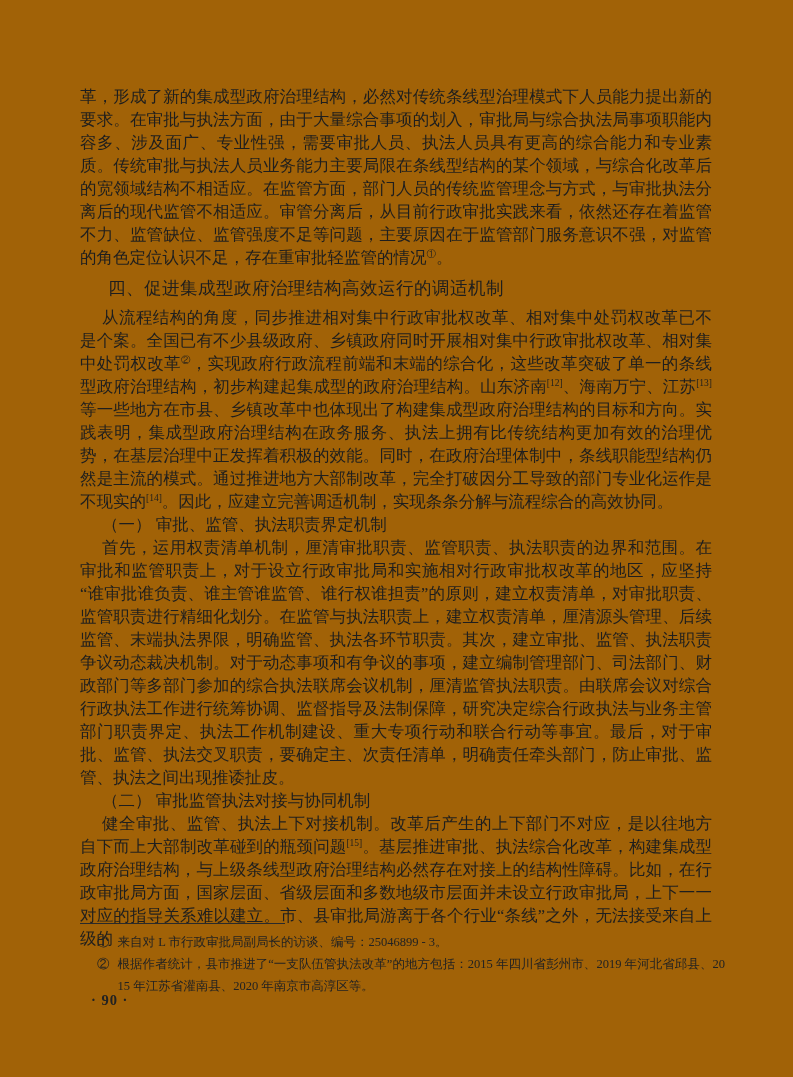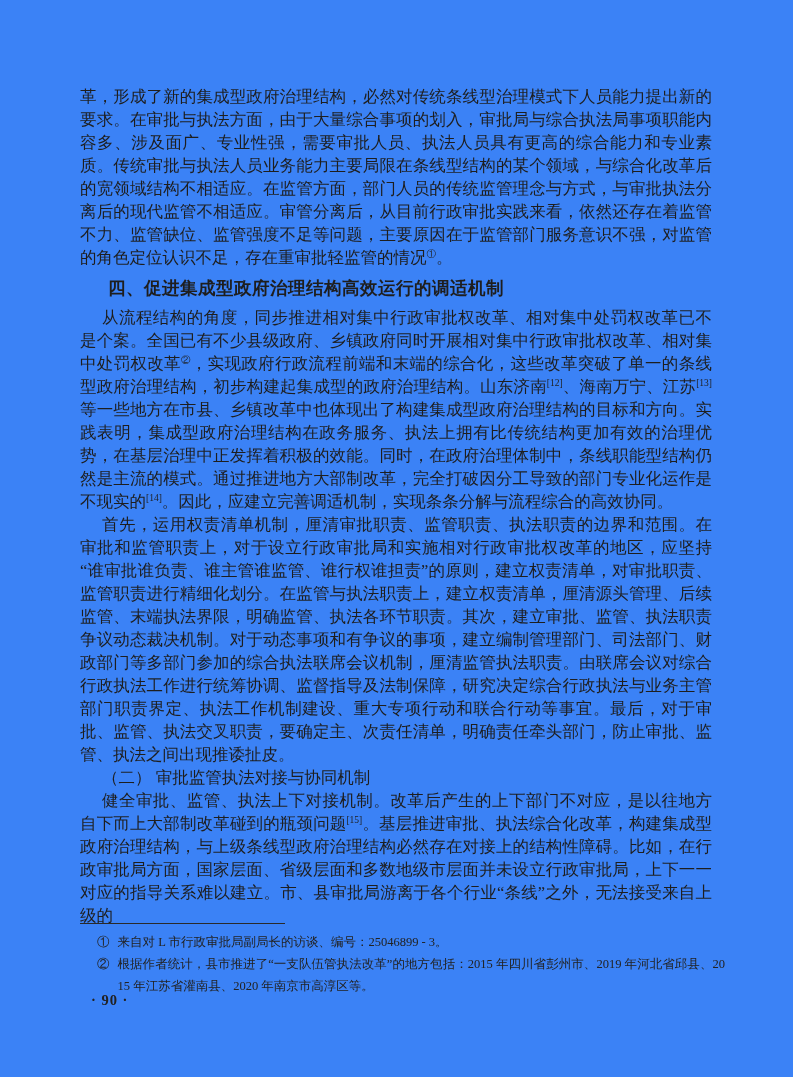--- a/index.html
+++ b/index.html
@@ -6,21 +6,21 @@
   html, body {
     margin: 0;
     padding: 0;
     background: #e8e8e8;
   }
   .page {
     position: relative;
     width: 793px;
     height: 1077px;
     margin: 0 auto;
-    background: #3b82f6;
+    background: #a16207;
     color: #1e1e1e;
     overflow: hidden;
   }
   .content {
     position: absolute;
     left: 80px;
     top: 85px;
     width: 632px;
     font-family: "Liberation Serif", "DejaVu Serif", serif;
     font-size: 16.5px;
@@ -32,21 +32,21 @@
     margin: 0;
     text-align: justify;
   }
   .indent {
     text-indent: 22px;
   }
   .section-heading {
     margin: 8px 0 6px 0;
     padding-left: 28px;
     font-family: "Liberation Sans", "DejaVu Sans", sans-serif;
-    font-weight: 700;
+    font-weight: 400;
     font-size: 17.5px;
     line-height: 23px;
     letter-spacing: 0.5px;
     text-align: left;
   }
   .subsection {
     margin: 0;
     text-align: left;
   }
   sup.ref {
@@ -102,20 +102,21 @@
 
 <div class="page">
 
   <div class="content">
     <p class="body-para">革，形成了新的集成型政府治理结构，必然对传统条线型治理模式下人员能力提出新的要求。在审批与执法方面，由于大量综合事项的划入，审批局与综合执法局事项职能内容多、涉及面广、专业性强，需要审批人员、执法人员具有更高的综合能力和专业素质。传统审批与执法人员业务能力主要局限在条线型结构的某个领域，与综合化改革后的宽领域结构不相适应。在监管方面，部门人员的传统监管理念与方式，与审批执法分离后的现代监管不相适应。审管分离后，从目前行政审批实践来看，依然还存在着监管不力、监管缺位、监管强度不足等问题，主要原因在于监管部门服务意识不强，对监管的角色定位认识不足，存在重审批轻监管的情况<sup class="ref">①</sup>。</p>
 
     <h2 class="section-heading">四、促进集成型政府治理结构高效运行的调适机制</h2>
 
     <p class="body-para indent">从流程结构的角度，同步推进相对集中行政审批权改革、相对集中处罚权改革已不是个案。全国已有不少县级政府、乡镇政府同时开展相对集中行政审批权改革、相对集中处罚权改革<sup class="ref">②</sup>，实现政府行政流程前端和末端的综合化，这些改革突破了单一的条线型政府治理结构，初步构建起集成型的政府治理结构。山东济南<sup class="ref">[12]</sup>、海南万宁、江苏<sup class="ref">[13]</sup>等一些地方在市县、乡镇改革中也体现出了构建集成型政府治理结构的目标和方向。实践表明，集成型政府治理结构在政务服务、执法上拥有比传统结构更加有效的治理优势，在基层治理中正发挥着积极的效能。同时，在政府治理体制中，条线职能型结构仍然是主流的模式。通过推进地方大部制改革，完全打破因分工导致的部门专业化运作是不现实的<sup class="ref">[14]</sup>。因此，应建立完善调适机制，实现条条分解与流程综合的高效协同。</p>
 
+    <p class="subsection indent">（一） 审批、监管、执法职责界定机制</p>
 
     <p class="body-para indent">首先，运用权责清单机制，厘清审批职责、监管职责、执法职责的边界和范围。在审批和监管职责上，对于设立行政审批局和实施相对行政审批权改革的地区，应坚持“谁审批谁负责、谁主管谁监管、谁行权谁担责”的原则，建立权责清单，对审批职责、监管职责进行精细化划分。在监管与执法职责上，建立权责清单，厘清源头管理、后续监管、末端执法界限，明确监管、执法各环节职责。其次，建立审批、监管、执法职责争议动态裁决机制。对于动态事项和有争议的事项，建立编制管理部门、司法部门、财政部门等多部门参加的综合执法联席会议机制，厘清监管执法职责。由联席会议对综合行政执法工作进行统筹协调、监督指导及法制保障，研究决定综合行政执法与业务主管部门职责界定、执法工作机制建设、重大专项行动和联合行动等事宜。最后，对于审批、监管、执法交叉职责，要确定主、次责任清单，明确责任牵头部门，防止审批、监管、执法之间出现推诿扯皮。</p>
 
     <p class="subsection indent">（二） 审批监管执法对接与协同机制</p>
 
     <p class="body-para indent">健全审批、监管、执法上下对接机制。改革后产生的上下部门不对应，是以往地方自下而上大部制改革碰到的瓶颈问题<sup class="ref">[15]</sup>。基层推进审批、执法综合化改革，构建集成型政府治理结构，与上级条线型政府治理结构必然存在对接上的结构性障碍。比如，在行政审批局方面，国家层面、省级层面和多数地级市层面并未设立行政审批局，上下一一对应的指导关系难以建立。市、县审批局游离于各个行业“条线”之外，无法接受来自上级的</p>
   </div>
 
   <div class="footnote-rule"></div>
 

